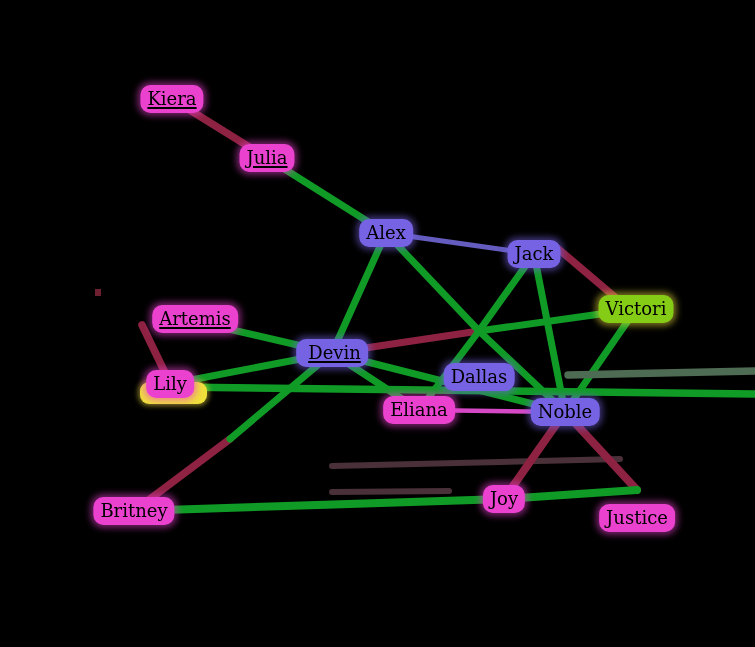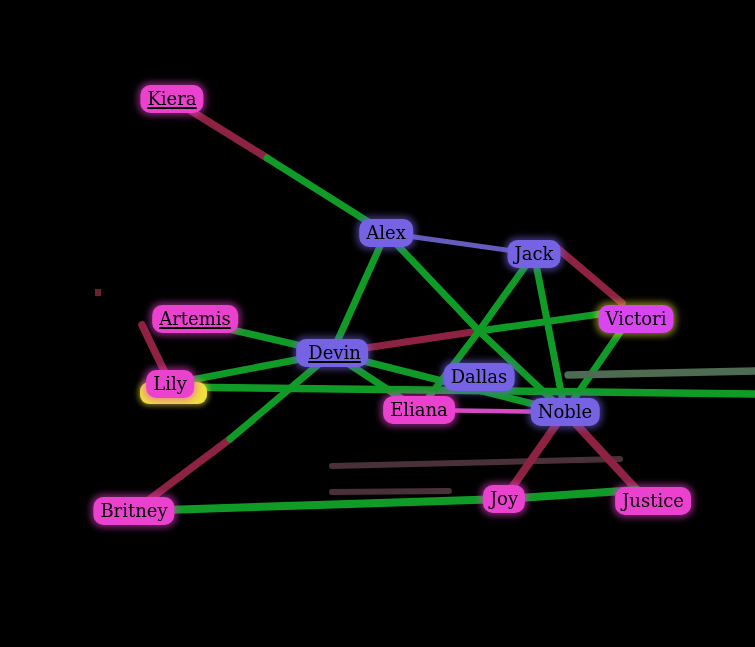--- a/index.html
+++ b/index.html
@@ -16,21 +16,21 @@
     position:absolute;z-index:3;
     transform:translate(-50%,-50%);
     font-size:18px;line-height:28px;
     color:#000;
     padding:0 7px;
     border-radius:10px;
     white-space:nowrap;
   }
   .node.bg-pink{background:#ea42cf;box-shadow:0 0 6px 3px rgba(234,66,207,.5);}
   .node.bg-purple{background:#7663e4;box-shadow:0 0 6px 3px rgba(118,99,228,.5);}
-  .node.bg-yellow{background:#d946ef;box-shadow:0 0 6px 3px rgba(240,224,60,.5);margin-top:10px;}
+  .node.bg-yellow{background:#84cc16;box-shadow:0 0 6px 3px rgba(240,224,60,.5);}
   .node.underline{text-decoration:underline;text-decoration-thickness:2px;text-underline-offset:2px;}
   .artifact{position:absolute;z-index:1;}
 </style>
 </head>
 <body>
 
 <div id="stage">
   <svg id="edges" width="755" height="647" viewBox="0 0 755 647">
       <line x1="332" y1="466" x2="620" y2="459" stroke="#4a3038" stroke-width="6" stroke-linecap="round"></line>
       <line x1="332" y1="492" x2="449" y2="491" stroke="#4a3038" stroke-width="6" stroke-linecap="round"></line>
@@ -58,25 +58,26 @@
       <line x1="332" y1="353" x2="419" y2="410" stroke="#109b26" stroke-width="7" stroke-linecap="round"></line>
       <line x1="332" y1="353" x2="565" y2="412" stroke="#109b26" stroke-width="7" stroke-linecap="round"></line>
       <line x1="172" y1="387" x2="757" y2="394" stroke="#109b26" stroke-width="7.5" stroke-linecap="round"></line>
       <line x1="568" y1="375" x2="757" y2="371" stroke="#4e6b53" stroke-width="7.5" stroke-linecap="round"></line>
       <line x1="134" y1="511" x2="504" y2="499" stroke="#109b26" stroke-width="8" stroke-linecap="round"></line>
       <line x1="504" y1="499" x2="637" y2="490" stroke="#109b26" stroke-width="8" stroke-linecap="round"></line>
     </svg>
 <div class="underlay" style="left: 140px; top: 382px; width: 67px; height: 22px; background: rgb(240, 224, 60); box-shadow: rgba(240, 224, 60, 0.5) 0px 0px 5px 2px;"></div>
     <div class="artifact" style="left: 95px; top: 289px; width: 6px; height: 7px; background: rgb(110, 31, 48);"></div>
     <div class="node bg-pink underline" style="left: 172px; top: 99px;">Kiera</div>
+    <div class="node bg-pink underline" style="left: 267px; top: 158px;">Julia</div>
     <div class="node bg-purple" style="left: 386px; top: 233px;">Alex</div>
     <div class="node bg-purple" style="left: 534px; top: 254px;">Jack</div>
     <div class="node bg-yellow" style="left: 636px; top: 309px;">Victori</div>
     <div class="node bg-pink underline" style="left: 175px; top: 319px; margin-left: 20px;">Artemis</div>
     <div class="node bg-purple underline" style="left: 332px; top: 353px; padding-left: 12px;">Devin</div>
     <div class="node bg-purple" style="left: 479px; top: 331px; margin-top: 46px;">Dallas</div>
     <div class="node bg-pink" style="left: 170px; top: 384px;">Lily</div>
     <div class="node bg-pink" style="left: 419px; top: 410px;">Eliana</div>
     <div class="node bg-purple" style="left: 565px; top: 412px;">Noble</div>
     <div class="node bg-pink" style="left: 134px; top: 511px;">Britney</div>
     <div class="node bg-pink" style="left: 504px; top: 499px;">Joy</div>
-    <div class="node bg-pink" style="left: 637px; top: 501px; margin-left: 16px;">Justice</div>
+    <div class="node bg-pink" style="left: 637px; top: 518px;">Justice</div>
   </div>
 
 </body></html>

